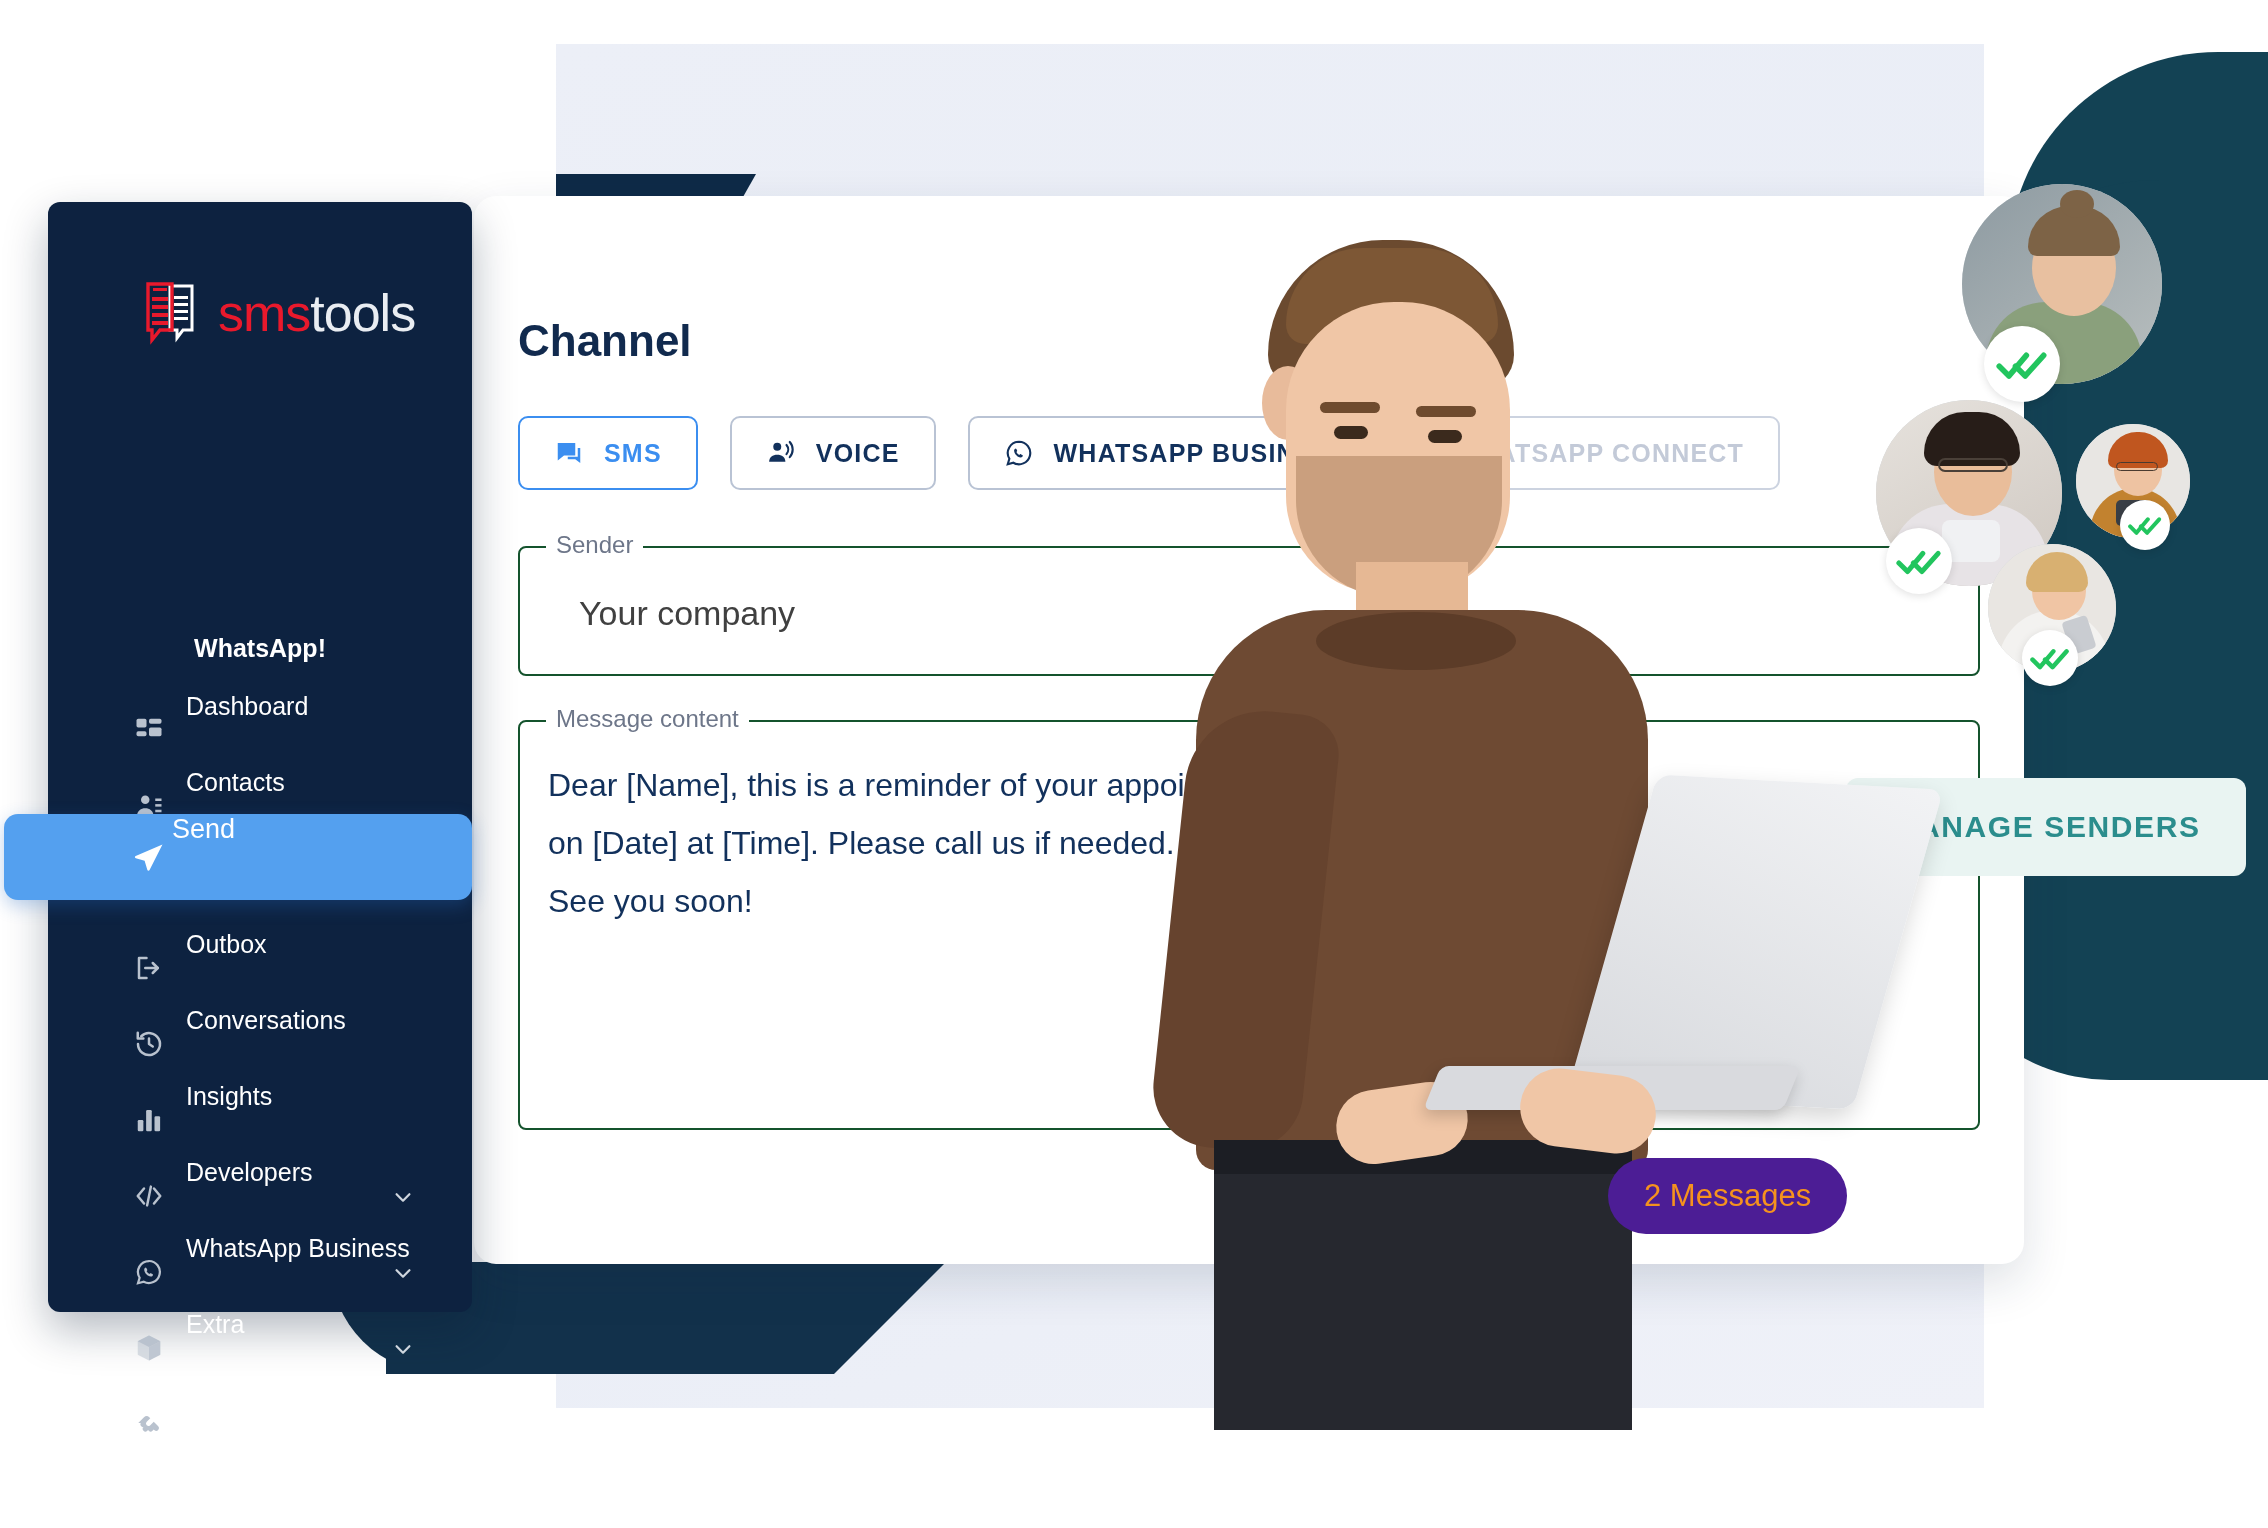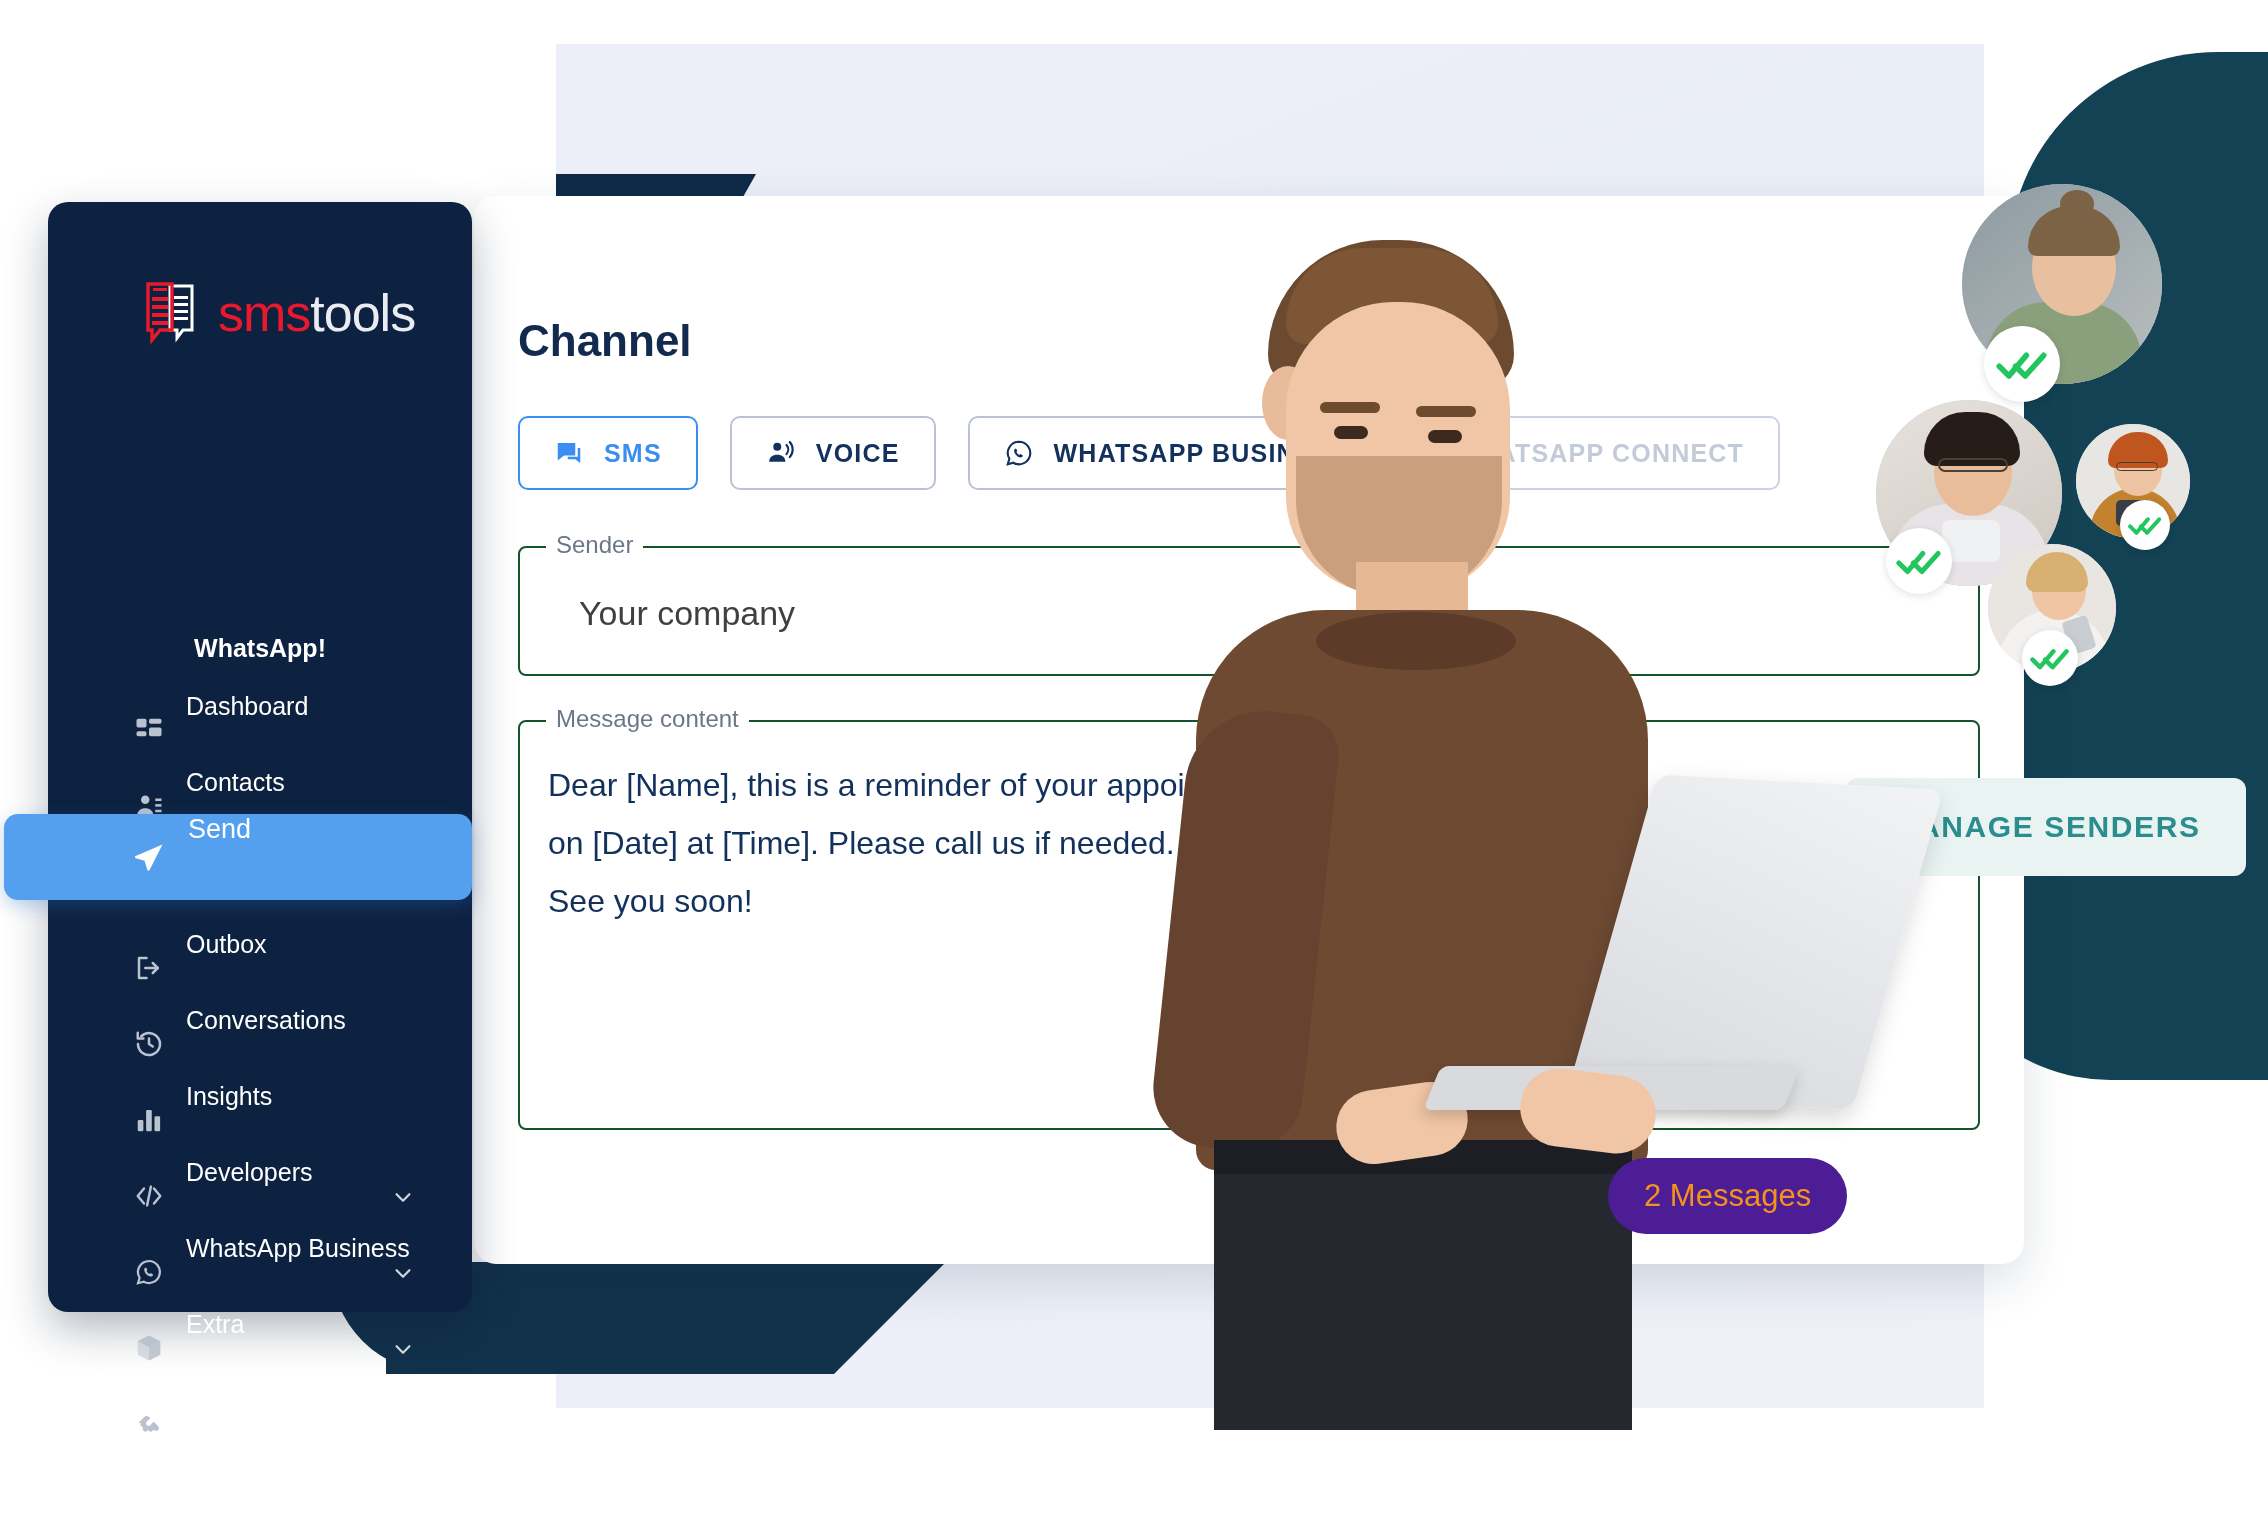--- a/index.html
+++ b/index.html
@@ -49,21 +49,21 @@
     position: absolute; left: 474px; top: 196px; width: 1550px; height: 1068px;
     background: #ffffff;
     border-radius: 22px;
     box-shadow: 0 18px 48px rgba(20,40,70,.14);
   }
 
   
   .sidebar {
     position: absolute; left: 48px; top: 202px; width: 424px; height: 1110px;
     background: #0d2240;
-    border-radius: 20px;
+    border-radius: 12px;
     box-shadow: 0 18px 44px rgba(10,25,50,.30);
     z-index: 6;
   }
   .logo-row {
     position: absolute; left: 92px; top: 78px;
     display: flex; align-items: center; gap: 16px;
   }
   .logo-mark { width: 62px; height: 66px; position: relative; }
   .logo-text { font-size: 52px; letter-spacing: -1px; line-height: 1; }
   .logo-text .sms { color: #e8192c; }
@@ -95,21 +95,21 @@
   .nav-item.active {
     position: absolute; left: -44px; top: 122px;
     width: 468px; height: 86px;
     background: #54a0ef;
     border-radius: 14px;
     padding-left: 128px;
     z-index: 3;
     box-shadow: 0 6px 18px rgba(40,110,200,.30);
   }
   .nav-item.active .ico { left: 128px; color: #ffffff; }
-  .nav-item.active .lbl { margin-left: 56px; font-size: 27px; }
+  .nav-item.active .lbl { margin-left: 40px; font-size: 27px; }
 
   
   .main { position: absolute; left: 474px; top: 196px; width: 1550px; height: 1068px; }
   .page-title {
     position: absolute; left: 44px; top: 120px;
     font-size: 44px; font-weight: 700; color: #112a4e;
   }
 
   .channel-tabs {
     position: absolute; left: 44px; top: 220px;

